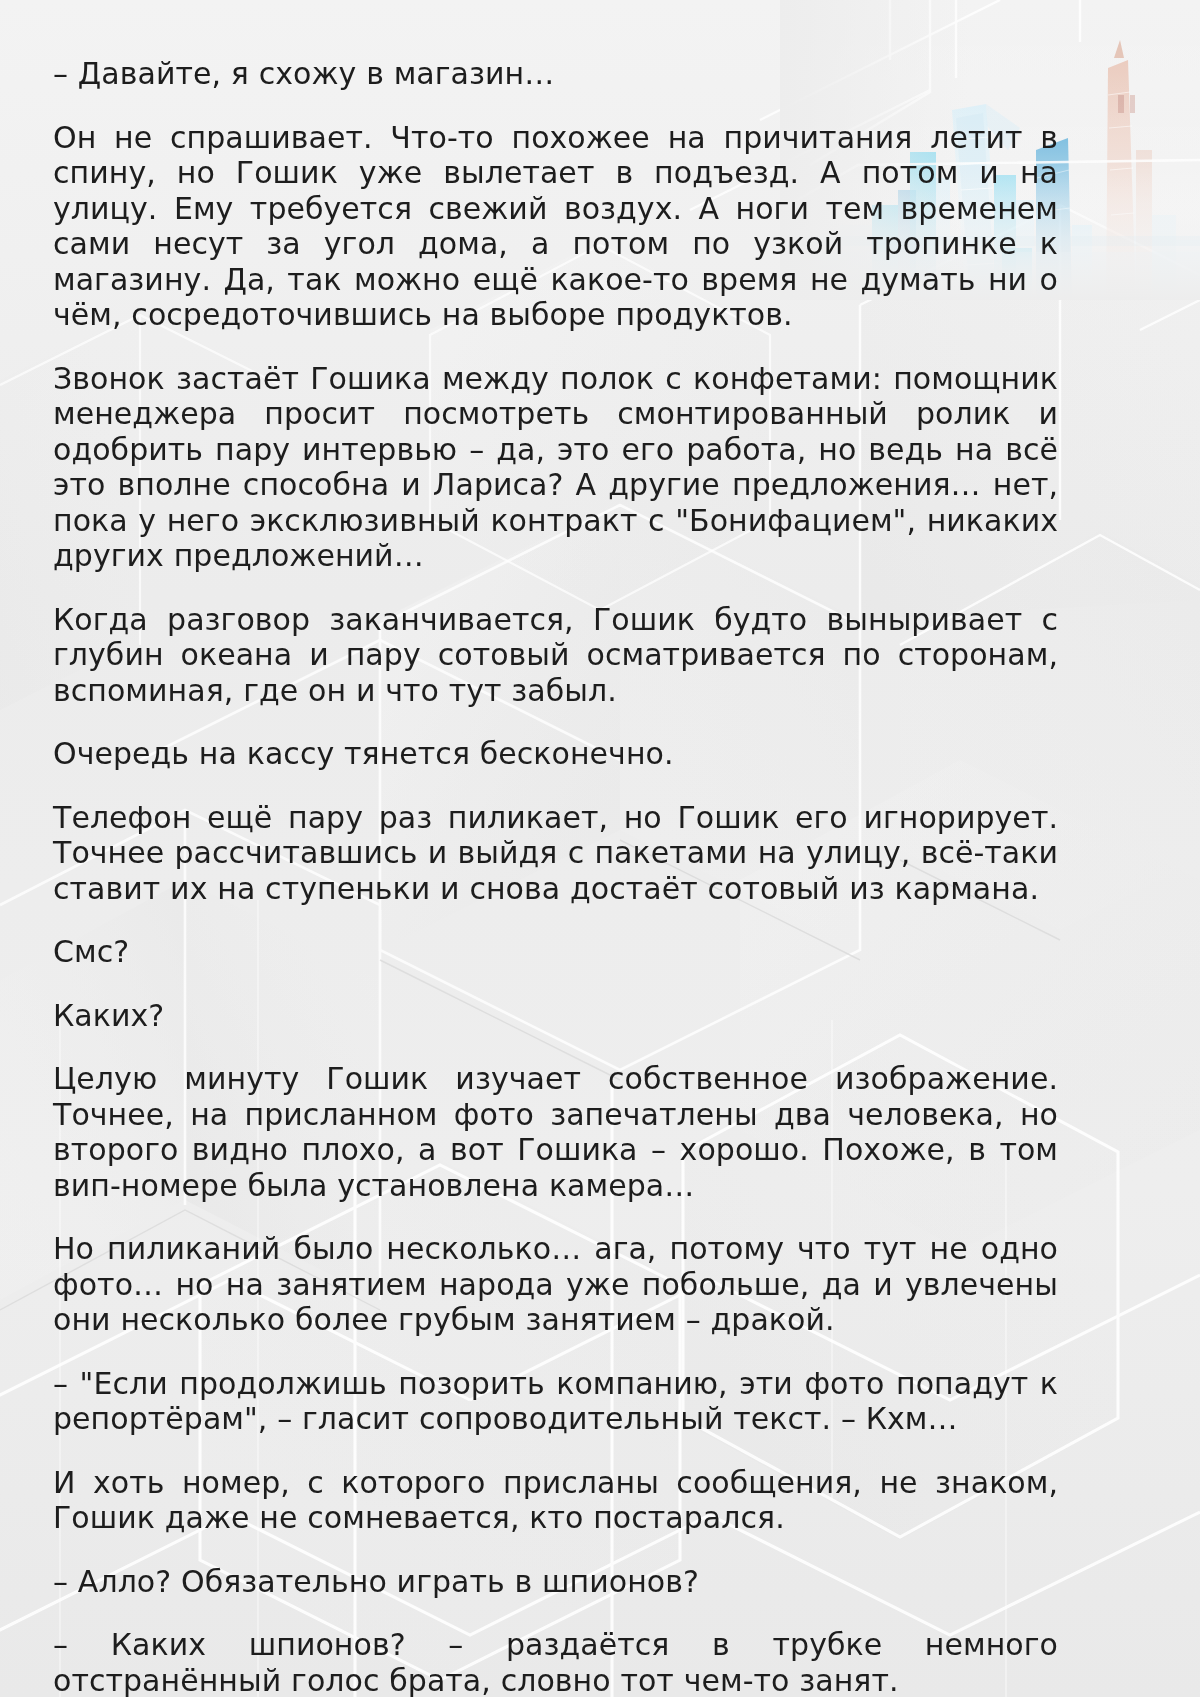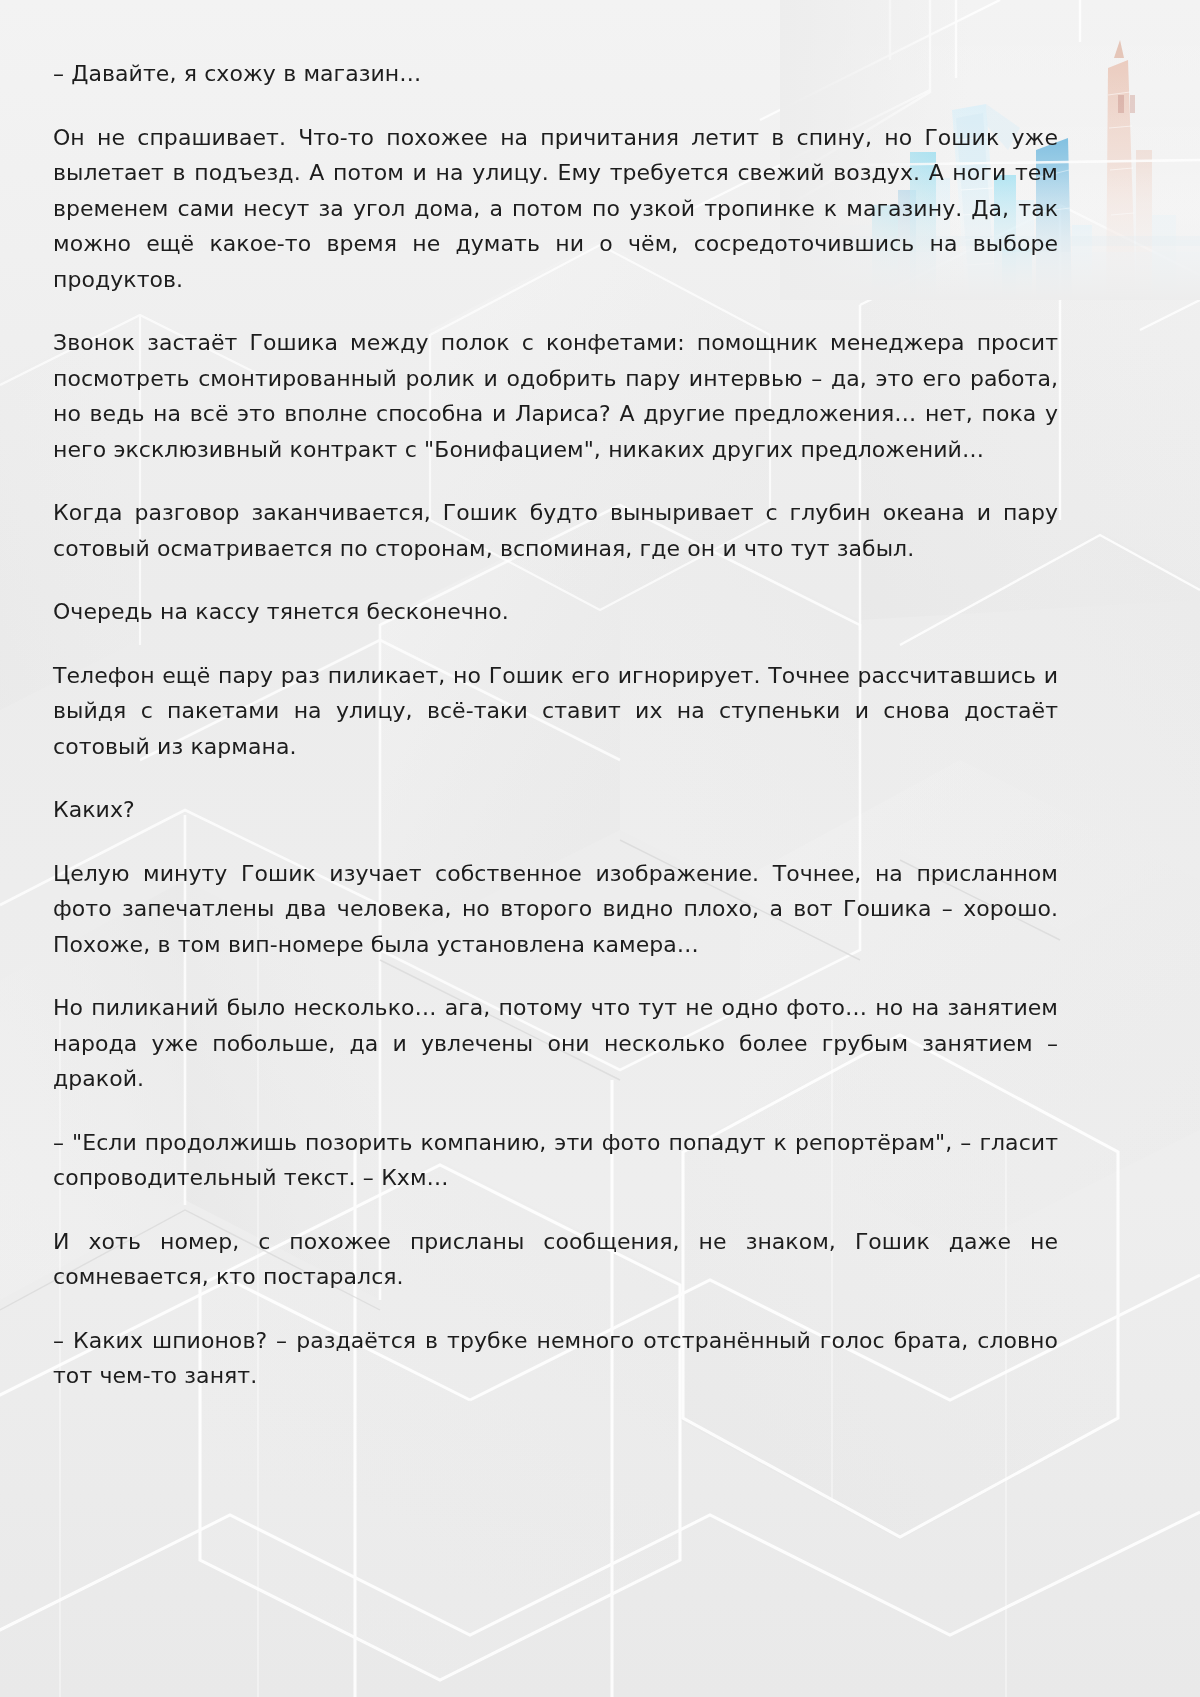--- a/index.html
+++ b/index.html
@@ -55,21 +55,21 @@
   #content {
     position: absolute;
     left: 53px;
     top: 56px;
     width: 1005px;
     z-index: 5;
   }
 
   p.para {
     margin: 0 0 28px 0;
-    font-size: 22px;
+    font-size: 30px;
     line-height: 35.5px;
     color: #1d1d1d;
     text-align: justify;
     text-justify: inter-word;
     letter-spacing: 0.05px;
     word-spacing: 0.2px;
     -webkit-font-smoothing: antialiased;
   }
   p.para.short { text-align: left; }
   p.para:last-child { margin-bottom: 12px; }
@@ -255,21 +255,23 @@
     </svg>
   </div>
 
   <div id="content">
     <p class="para short">– Давайте, я схожу в магазин…</p>
     <p class="para">Он не спрашивает. Что-то похожее на причитания летит в спину, но Гошик уже вылетает в подъезд. А потом и на улицу. Ему требуется свежий воздух. А ноги тем временем сами несут за угол дома, а потом по узкой тропинке к магазину. Да, так можно ещё какое-то время не думать ни о чём, сосредоточившись на выборе продуктов.</p>
     <p class="para">Звонок застаёт Гошика между полок с конфетами: помощник менеджера просит посмотреть смонтированный ролик и одобрить пару интервью – да, это его работа, но ведь на всё это вполне способна и Лариса? А другие предложения… нет, пока у него эксклюзивный контракт с "Бонифацием", никаких других предложений…</p>
     <p class="para">Когда разговор заканчивается, Гошик будто выныривает с глубин океана и пару сотовый осматривается по сторонам, вспоминая, где он и что тут забыл.</p>
     <p class="para short">Очередь на кассу тянется бесконечно.</p>
     <p class="para">Телефон ещё пару раз пиликает, но Гошик его игнорирует. Точнее рассчитавшись и выйдя с пакетами на улицу, всё-таки ставит их на ступеньки и снова достаёт сотовый из кармана.</p>
+    <p class="para short">Смс?</p>
     <p class="para short">Каких?</p>
     <p class="para">Целую минуту Гошик изучает собственное изображение. Точнее, на присланном фото запечатлены два человека, но второго видно плохо, а вот Гошика – хорошо. Похоже, в том вип-номере была установлена камера…</p>
     <p class="para">Но пиликаний было несколько… ага, потому что тут не одно фото… но на занятием народа уже побольше, да и увлечены они несколько более грубым занятием – дракой.</p>
     <p class="para">– "Если продолжишь позорить компанию, эти фото попадут к репортёрам", – гласит сопроводительный текст. – Кхм…</p>
-    <p class="para">И хоть номер, с похожее присланы сообщения, не знаком, Гошик даже не сомневается, кто постарался.</p>
+    <p class="para">И хоть номер, с которого присланы сообщения, не знаком, Гошик даже не сомневается, кто постарался.</p>
+    <p class="para short">– Алло? Обязательно играть в шпионов?</p>
     <p class="para">– Каких шпионов? – раздаётся в трубке немного отстранённый голос брата, словно тот чем-то занят.</p>
   </div>
 
 </div>
 
 </body></html>

